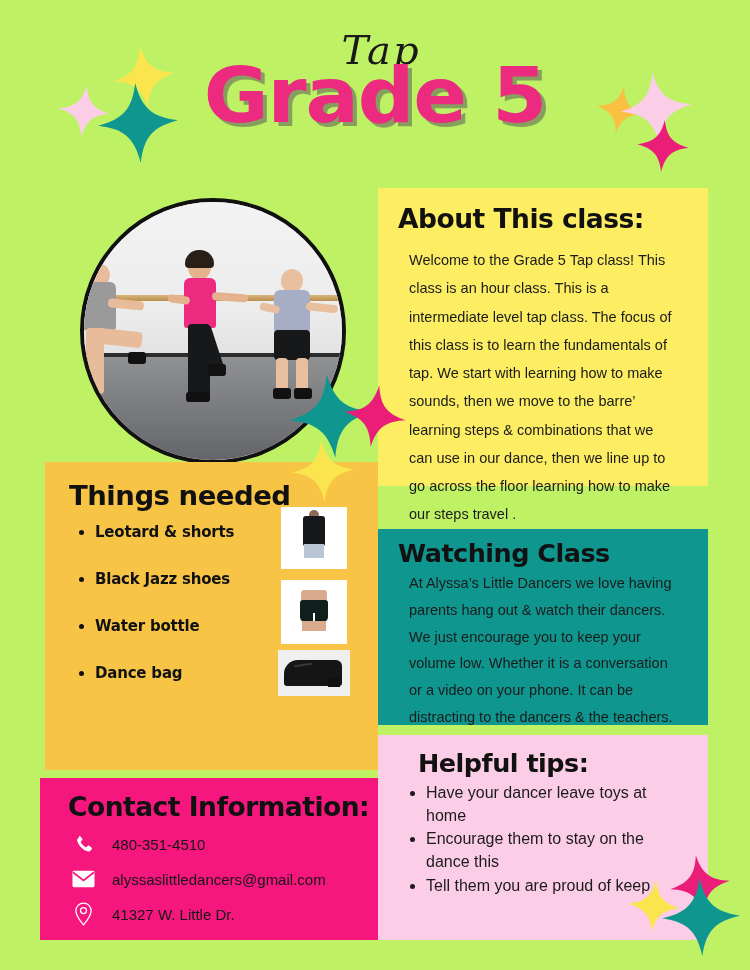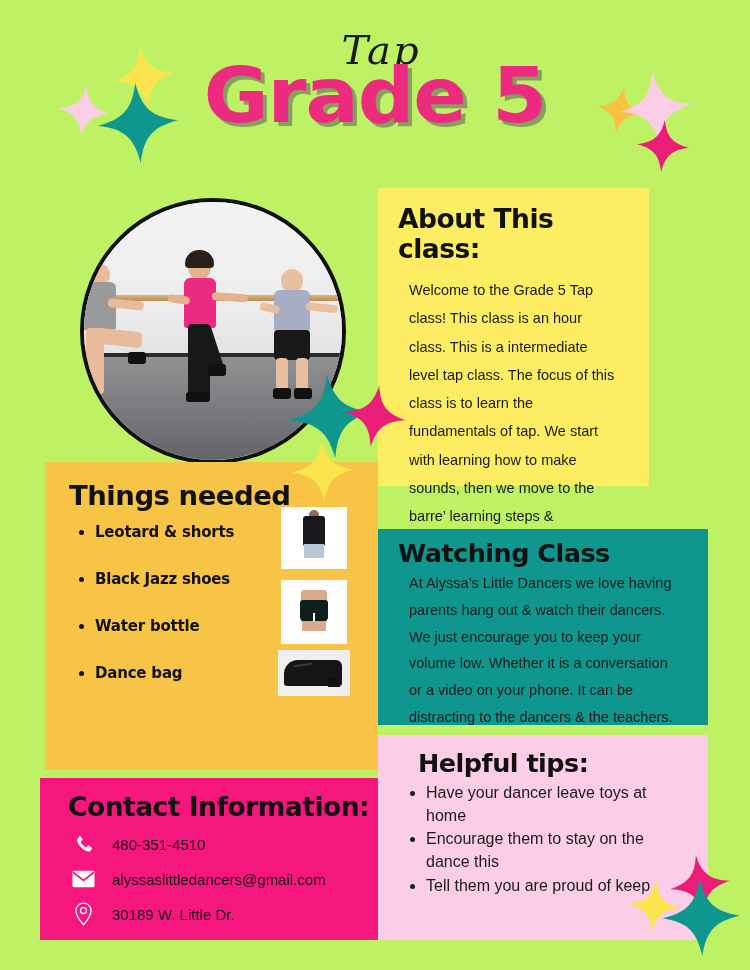--- a/index.html
+++ b/index.html
@@ -93,21 +93,21 @@
   .d-body { position:absolute; border-radius: 6px 6px 3px 3px; }
   .d-legs { position:absolute; background:#17181a; border-radius: 4px; }
   .d-arm  { position:absolute; border-radius: 4px; transform-origin: left center;}
   .d-shoe { position:absolute; background:#111; border-radius:3px; }
 
   
   .panel { position: absolute; }
 
   .panel-about {
     left: 378px; top: 188px;
-    width: 271px; height: 298px;
+    width: 330px; height: 298px;
     background: #fced63;
   }
   .panel-watching {
     left: 378px; top: 529px;
     width: 330px; height: 196px;
     background: #0f968f;
   }
   .panel-tips {
     left: 378px; top: 735px;
     width: 330px; height: 205px;
@@ -387,21 +387,21 @@
         <span class="contact-text">alyssaslittledancers@gmail.com</span>
       </div>
 
       <div class="contact-row">
         <span class="contact-icon">
           <svg viewBox="0 0 24 30" width="19" height="24">
             <path d="M12 1.3C6.6 1.3 2.4 5.5 2.4 10.8c0 6.6 8.2 16.2 9.6 17.9 1.4-1.7 9.6-11.3 9.6-17.9 0-5.3-4.2-9.5-9.6-9.5z" fill="none" stroke="#ffffff" stroke-width="1.6"></path>
             <circle cx="12" cy="10.6" r="3.8" fill="none" stroke="#ffffff" stroke-width="1.6"></circle>
           </svg>
         </span>
-        <span class="contact-text">30189 W. Little Dr.</span>
+        <span class="contact-text">41327 W. Little Dr.</span>
       </div>
     </div>
   </div>
 
   <div id="star-layer" style="position:absolute;inset:0;pointer-events:none;">
       <div class="star" style="left: 113px; top: 46px; width: 62px; height: 62px; transform: rotate(-8deg);">
         <svg viewBox="0 0 100 100">
           <path d="M50 0 C56 32 68 44 100 50 C68 56 56 68 50 100 C44 68 32 56 0 50 C32 44 44 32 50 0 Z" fill="#fbe54f"></path>
         </svg>
       </div>

